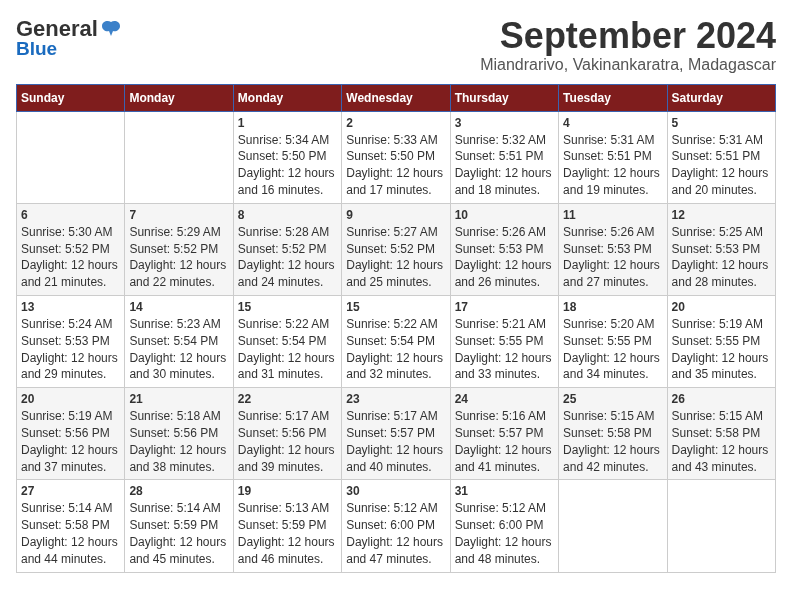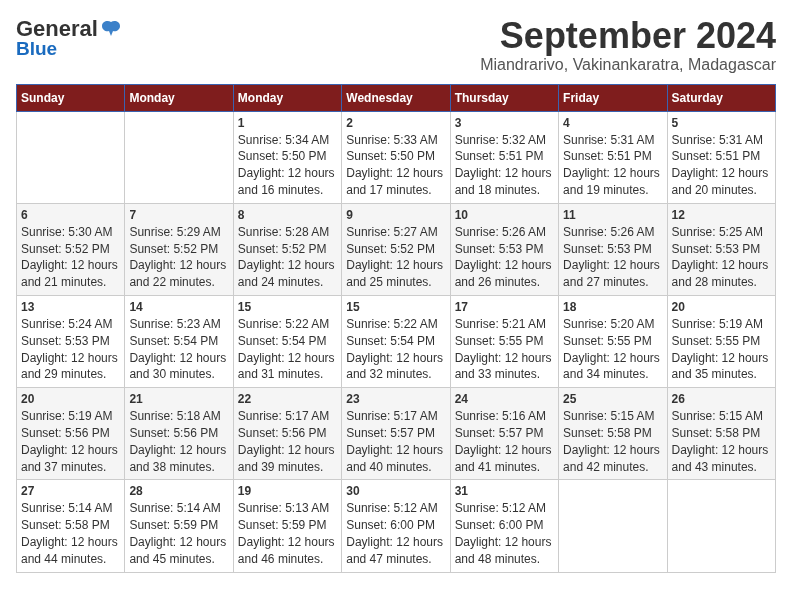--- a/index.html
+++ b/index.html
@@ -99,21 +99,21 @@
 </div>
 
 <table class="calendar">
   <thead>
     <tr>
     <th>Sunday</th>
         <th>Monday</th>
         <th>Monday</th>
         <th>Wednesday</th>
         <th>Thursday</th>
-        <th>Friday</th>
+        <th>Tuesday</th>
         <th>Saturday</th>
       </tr>
   </thead>
   <tbody id="calendar-body">
   <tr>
         <td class="empty-cell"></td>
         <td class="empty-cell"></td>
         <td>
           <div class="day-number">1</div>
           <div class="day-info">Sunrise: 5:34 AM<br>Sunset: 5:50 PM<br>Daylight: 12 hours and 16 minutes.</div>

